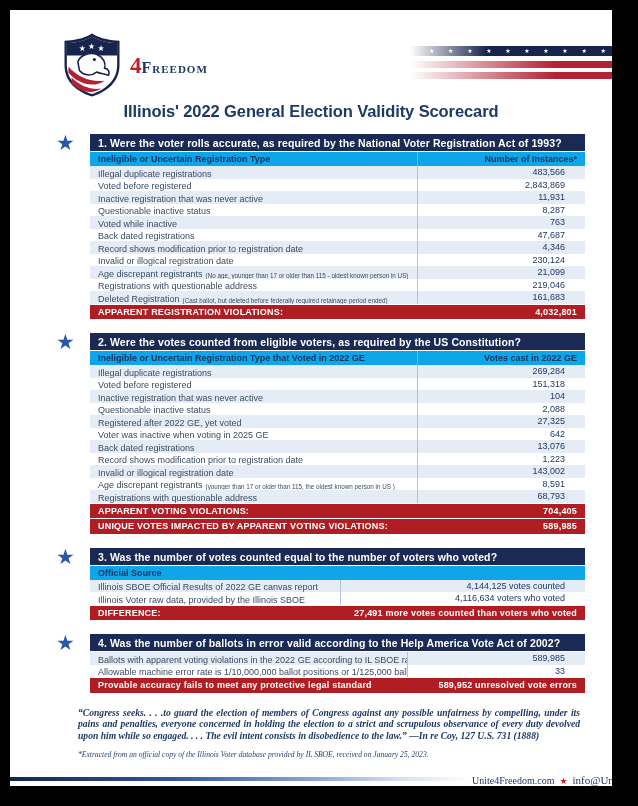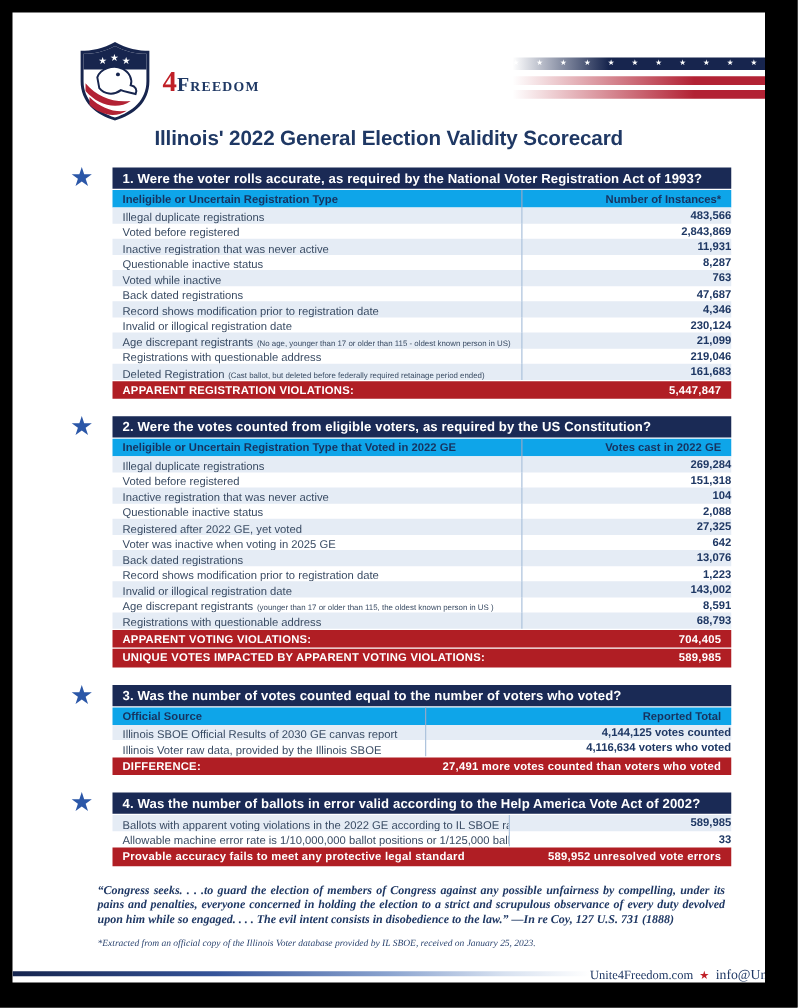--- a/index.html
+++ b/index.html
@@ -35,21 +35,21 @@
     padding:3px 8px 2px 8px; margin-bottom:1px; letter-spacing:0.1px; }
   .subhead { display:flex; background:#0ea5e9; color:#17335f; font-weight:bold; font-size:9px; min-height:14px; align-items:stretch; }
   .subhead .lab { flex:1; display:flex; align-items:center; padding-left:8px; }
   .subhead .val { width:var(--valw); display:flex; align-items:center; justify-content:flex-end;
     padding-right:8px; border-left:1px solid #8fা0c0; border-left:1px solid #8fa8c8;margin-left:12px; }
   .rows .row { display:flex; min-height:12.5px; align-items:stretch; font-size:9px; }
   .rows .row:nth-child(odd) { background:#e5ecf5; }
   .row .lab { flex:1; display:flex; align-items:flex-end; padding-left:8px; color:#394b63; white-space:nowrap; overflow:hidden; }
   .row .note { font-size:6.3px; margin-left:3px; color:#394b63; }
   .row .val { width:var(--valw); display:flex; align-items:center; justify-content:flex-end;
-    padding-right:0; border-left:1px solid #aec4dd; color:#1f3864; font-weight:bold; }
+    padding-right:20px; border-left:1px solid #aec4dd; color:#1f3864; font-weight:normal; }
   .total { display:flex; background:#b01e24; color:#fff; font-weight:bold; font-size:9px;
     min-height:14.5px; align-items:center; margin-top:1px; letter-spacing:0.2px; }
   .total .lab { flex:1; padding-left:8px; }
   .total .val { text-align:right; padding-right:8px; white-space:nowrap; }
   .s1, .s2 { --valw:168px; }
   .s3 { --valw:245px; }
   .s4 { --valw:178px; }
   
   .quote { margin:10px 32px 0 68px; font-family:"Liberation Serif", serif; font-style:italic;
     color:#1f3864; font-size:9.6px; line-height:11.6px; text-align:justify; font-weight:bold; }
@@ -178,21 +178,21 @@
         <div class="row">
             <span class="lab">
               <span>Deleted Registration</span>
               <span class="note">(Cast ballot, but deleted before federally required retainage period ended)</span>
             </span>
             <span class="val">161,683</span>
           </div>
       </div>
       <div class="total">
         <span class="lab">APPARENT REGISTRATION VIOLATIONS:</span>
-        <span class="val">5,447,847</span>
+        <span class="val">4,032,801</span>
       </div>
     </div>
   </div>
 
   <div class="section s2">
     <div class="star-col">
         <span class="sec-star">★</span>
       </div>
     <div class="table">
       <div class="sec-bar">2. Were the votes counted from eligible voters, as required by the US Constitution?</div>
@@ -281,26 +281,25 @@
   </div>
 
   <div class="section s3">
     <div class="star-col">
         <span class="sec-star">★</span>
       </div>
     <div class="table">
       <div class="sec-bar">3. Was the number of votes counted equal to the number of voters who voted?</div>
       <div class="subhead">
         <span class="lab">Official Source</span>
-        <span class="val">Reported Total</span>
       </div>
       <div class="rows">
         <div class="row">
             <span class="lab">
-              <span>Illinois SBOE Official Results of 2030 GE canvas report</span>
+              <span>Illinois SBOE Official Results of 2022 GE canvas report</span>
             </span>
             <span class="val">4,144,125 votes counted</span>
           </div>
         <div class="row">
             <span class="lab">
               <span>Illinois Voter raw data, provided by the Illinois SBOE</span>
             </span>
             <span class="val">4,116,634 voters who voted</span>
           </div>
       </div>

